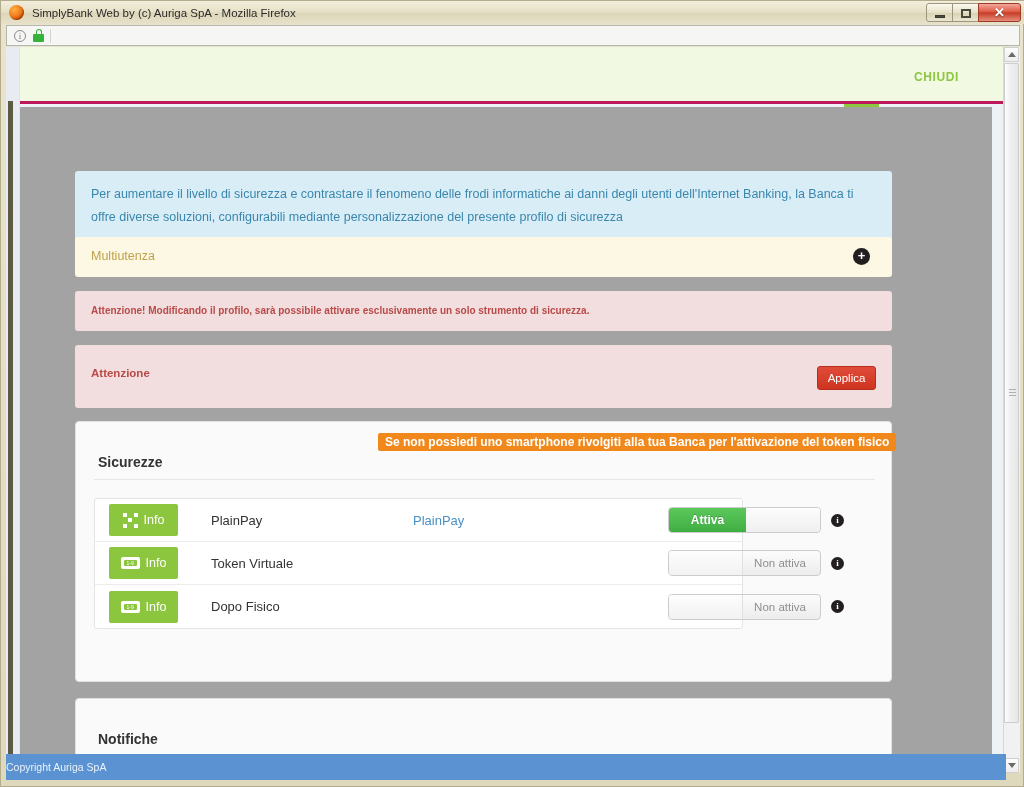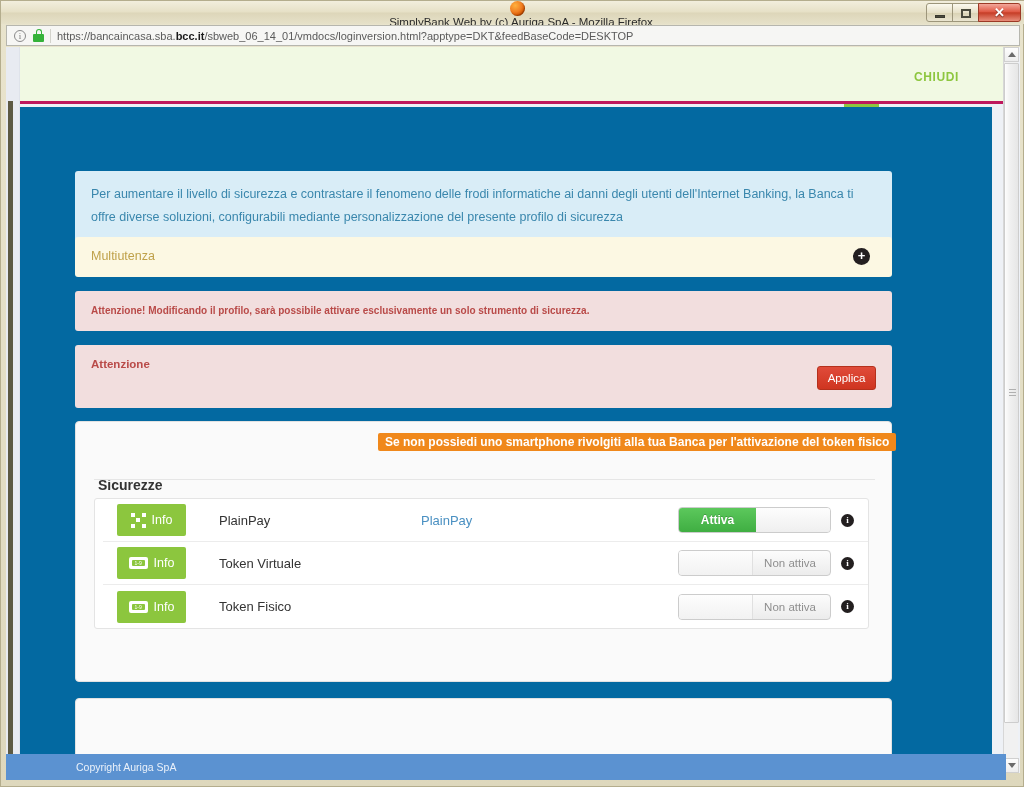--- a/index.html
+++ b/index.html
@@ -22,21 +22,20 @@
   }
 
   .titlebar {
     position: absolute;
     left: 0; top: 0;
     width: 1024px; height: 23px;
     background: linear-gradient(to bottom, #f2eedd 0%, #e6e0c6 48%, #ddd6b9 52%, #e6e1c9 100%);
     display: flex;
     align-items: center;
     padding-left: 8px;
-    flex-direction: column;
   }
   .ff-icon {
     width: 15px; height: 15px;
     border-radius: 50%;
     background: radial-gradient(circle at 35% 30%, #ffb13d 0%, #f07f23 45%, #d35400 70%, #a03a12 100%);
     box-shadow: inset -1px -1px 1px rgba(0,0,0,.25);
     flex: 0 0 auto;
   }
   .title-text {
     margin-left: 8px;
@@ -182,21 +181,21 @@
     width: 35px; height: 8px;
     background: #8dc63f;
   }
 
   
   .content {
     position: absolute;
     left: 14px; top: 60px;
     width: 972px;
     height: 666px;
-    background: #0369a1;
+    background: #a3a3a3;
     text-decoration: underline;
   }
 
   .inner {
     position: relative;
     width: 972px;
   }
 
   
   .alert {
@@ -244,21 +243,21 @@
     align-items: center;
     padding: 0 16px;
     color: #b94a48;
     font-size: 10px;
     font-weight: bold;
   }
   .alert-apply {
     left: 55px; top: 238px;
     width: 817px; height: 63px;
     background: #f2dede;
-    padding: 9px 16px;
+    padding: 18px 16px;
     color: #b94a48;
   }
   .alert-apply .head {
     font-size: 11.5px;
     font-weight: bold;
     margin-bottom: 5px;
   }
   .alert-apply .sub {
     font-size: 12.5px;
   }
@@ -286,21 +285,20 @@
   }
   .panel-sicurezze { left: 55px; top: 314px; width: 817px; height: 261px; }
   .panel-notifiche { left: 55px; top: 591px; width: 817px; height: 140px; }
 
   .panel-title {
     position: absolute;
     left: 22px; top: 32px;
     font-size: 14px;
     font-weight: bold;
     color: #333;
-    margin-top: 23px;
   }
   .panel-rule {
     position: absolute;
     left: 18px; top: 57px;
     width: 781px; height: 1px;
     background: #e6e6e6;
   }
   .orange-banner {
     position: absolute;
     left: 293px; top: 11px;
@@ -313,25 +311,24 @@
     padding: 0 7px;
     white-space: nowrap;
     border-radius: 2px;
     margin-left: 9px;
   }
 
   
   .sec-table {
     position: absolute;
     left: 18px; top: 76px;
-    width: 775px;
+    width: 649px;
     background: #fff;
     border: 1px solid #e4e4e4;
     border-radius: 3px;
-    padding-left: 8px;
   }
   .sec-row {
     display: flex;
     align-items: center;
     height: 43px;
     border-bottom: 1px solid #ececec;
     padding: 0 14px;
   }
   .sec-row:last-child { border-bottom: none; }
 
@@ -454,21 +451,20 @@
   }
 
   
   .footer {
     position: absolute;
     left: 5px; top: 753px;
     width: 1000px; height: 26px;
     background: #5b92d1;
     display: flex;
     align-items: center;
-    padding-left: 70px;
   }
   .footer .txt {
     color: #eaf1fa;
     font-size: 10.5px;
   }
 
   
   .scrollbar {
     position: absolute;
     right: 5px; top: 46px;
@@ -538,21 +534,20 @@
     </div>
   </div>
 
   <div class="navbar">
     <div class="info-circle">i</div>
     <div class="lock-icon">
       <span class="shackle"></span>
       <span class="body"></span>
     </div>
     <div class="url-sep"></div>
-    <div class="url-text"><span>https://bancaincasa.sba.</span><span class="dom">bcc.it</span><span>/sbweb_06_14_01/vmdocs/loginversion.html?apptype=DKT&amp;feedBaseCode=DESKTOP</span></div>
   </div>
 
   <div class="viewport">
 
     <div class="leftgutter">
       <div class="darkstrip"></div>
     </div>
 
     <div class="green-banner">
       <div class="chiudi">CHIUDI</div>
@@ -627,21 +622,21 @@
               <div class="i-badge">i</div>
             </div>
 
             <div class="sec-row">
               <div class="info-btn">
                 <span class="ico-token">
                     <span class="scr">1-9</span>
                   </span>
                 <span class="lbl">Info</span>
               </div>
-              <div class="sec-name">Token Fisico</div>
+              <div class="sec-name">Dopo Fisico</div>
               <div class="sec-link"></div>
               <div class="toggle">
                 <span class="knob-left"></span>
                 <span class="fill-off-label">Non attiva</span>
               </div>
               <div class="i-badge">i</div>
             </div>
 
           </div>
         </div>

